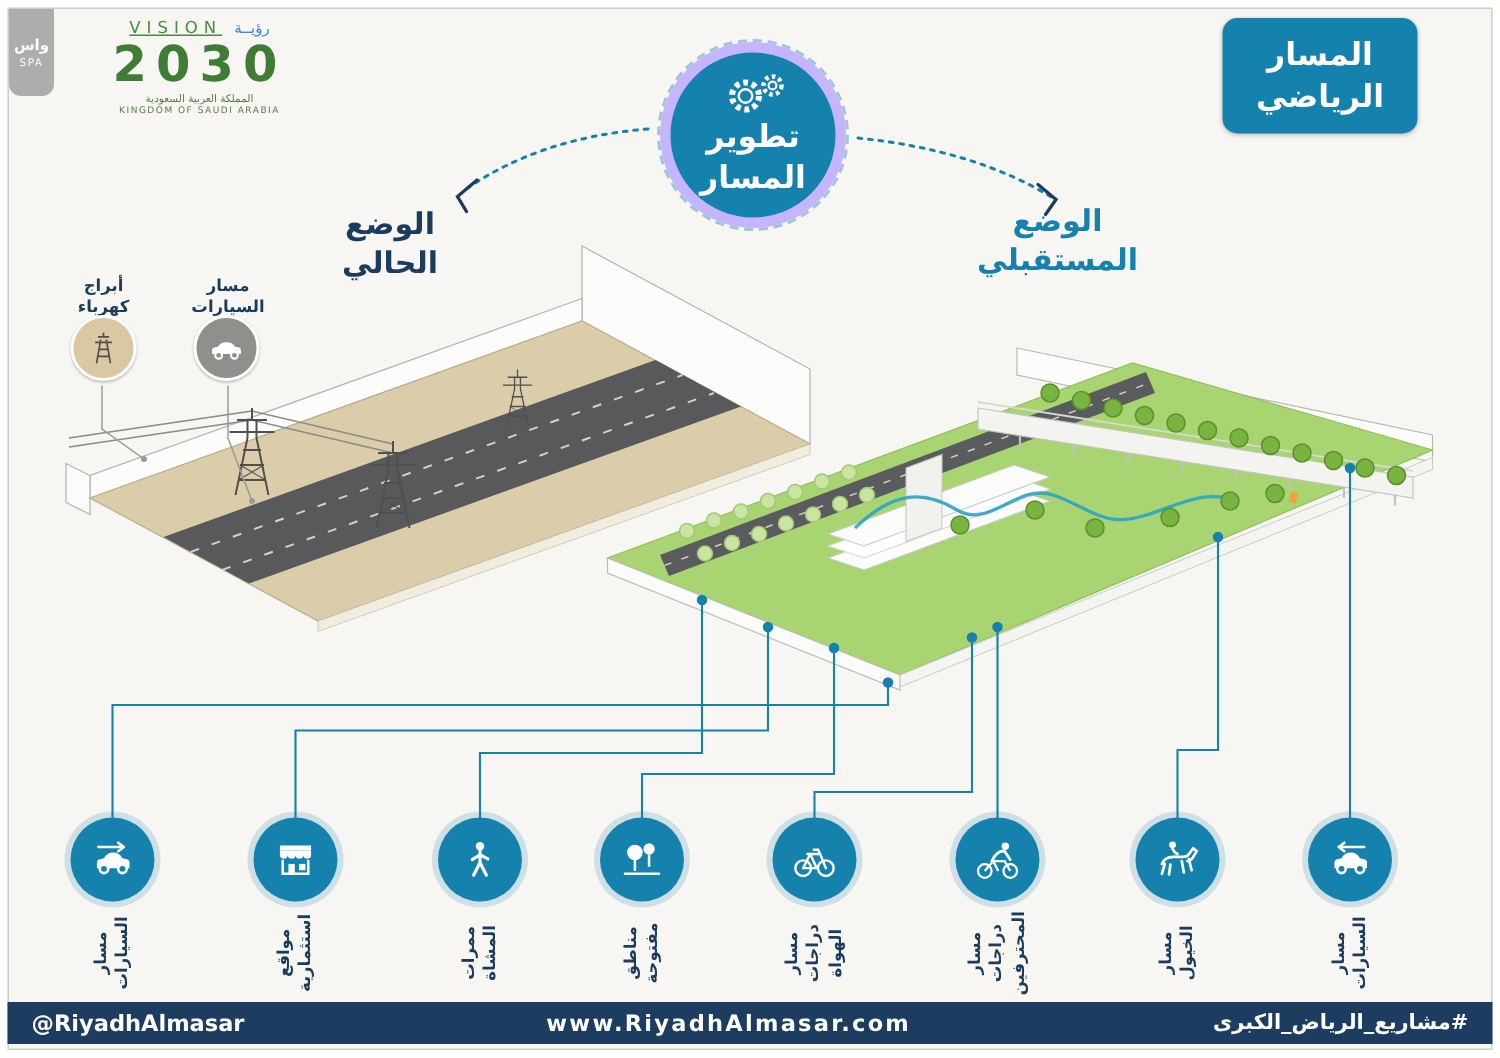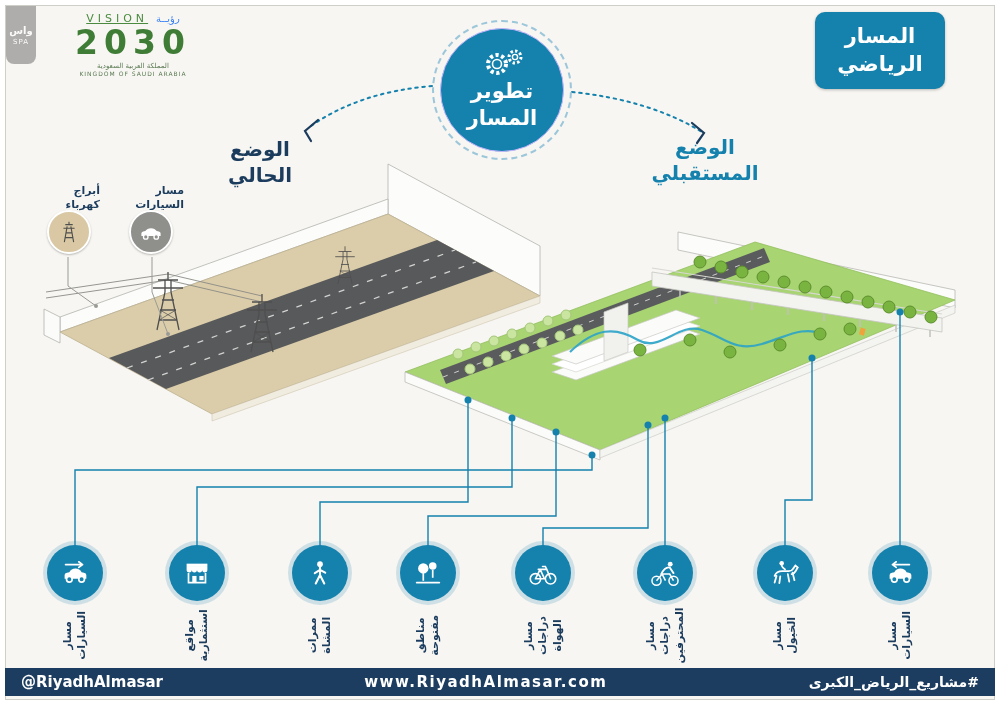--- a/index.html
+++ b/index.html
@@ -26,32 +26,32 @@
   .v-sub-ar { font-size:7px; color:#5a7a52; margin-top:1px; }
   .v-sub-en { font-size:6px; color:#5a7a52; letter-spacing:1px; }
 
   
   .badge { right:55px; top:12px; width:130px; padding:10px 6px; background:#1581ad;
            border-radius:10px; color:#fff; font-weight:bold; font-size:21px; line-height:1.35;
            text-align:center; z-index:2; box-shadow:0 1px 3px rgba(0,0,0,.25); }
 
   
   .hub { left:440px; top:28px; width:124px; height:124px; border-radius:50%; background:#1581ad;
-         border:1px solid #c4b5fd; display:flex; flex-direction:column; align-items:center;
+         border:7px solid #c4b5fd; display:flex; flex-direction:column; align-items:center;
          justify-content:center; color:#fff; z-index:3; }
   .hub::after { content:""; position:absolute; inset:-9px; border:2px dashed #9cc6da; border-radius:50%; }
   .hub-text { font-size:21px; font-weight:bold; line-height:1.3; text-align:center; }
 
   
   .sec { font-weight:bold; font-size:20px; line-height:1.3; text-align:center; z-index:2; }
   .sec.current { left:205px; top:136px; width:110px; color:#1c3c5e; }
   .sec.future  { left:645px; top:134px; width:120px; color:#1581ad; }
 
   
-  .legend-label { font-size:11px; font-weight:bold; color:#1c3c5e; 
+  .legend-label { font-size:11px; font-weight:bold; color:#1c3c5e; text-align:center;
                   line-height:1.25; z-index:2; }
   .legend-circle { width:44px; height:44px; border-radius:50%; display:flex; align-items:center;
                    justify-content:center; z-index:2; border:2px solid #ffffff;
                    box-shadow:0 1px 2px rgba(0,0,0,.25); }
   .lc-tower { background:#d9c8a3; }
   .lc-car   { background:#8f8f8b; }
 
   
   .feat-circle { position:absolute; top:545px; width:56px; height:56px; border-radius:50%;
                  background:#1581ad; display:flex; align-items:center; justify-content:center;

